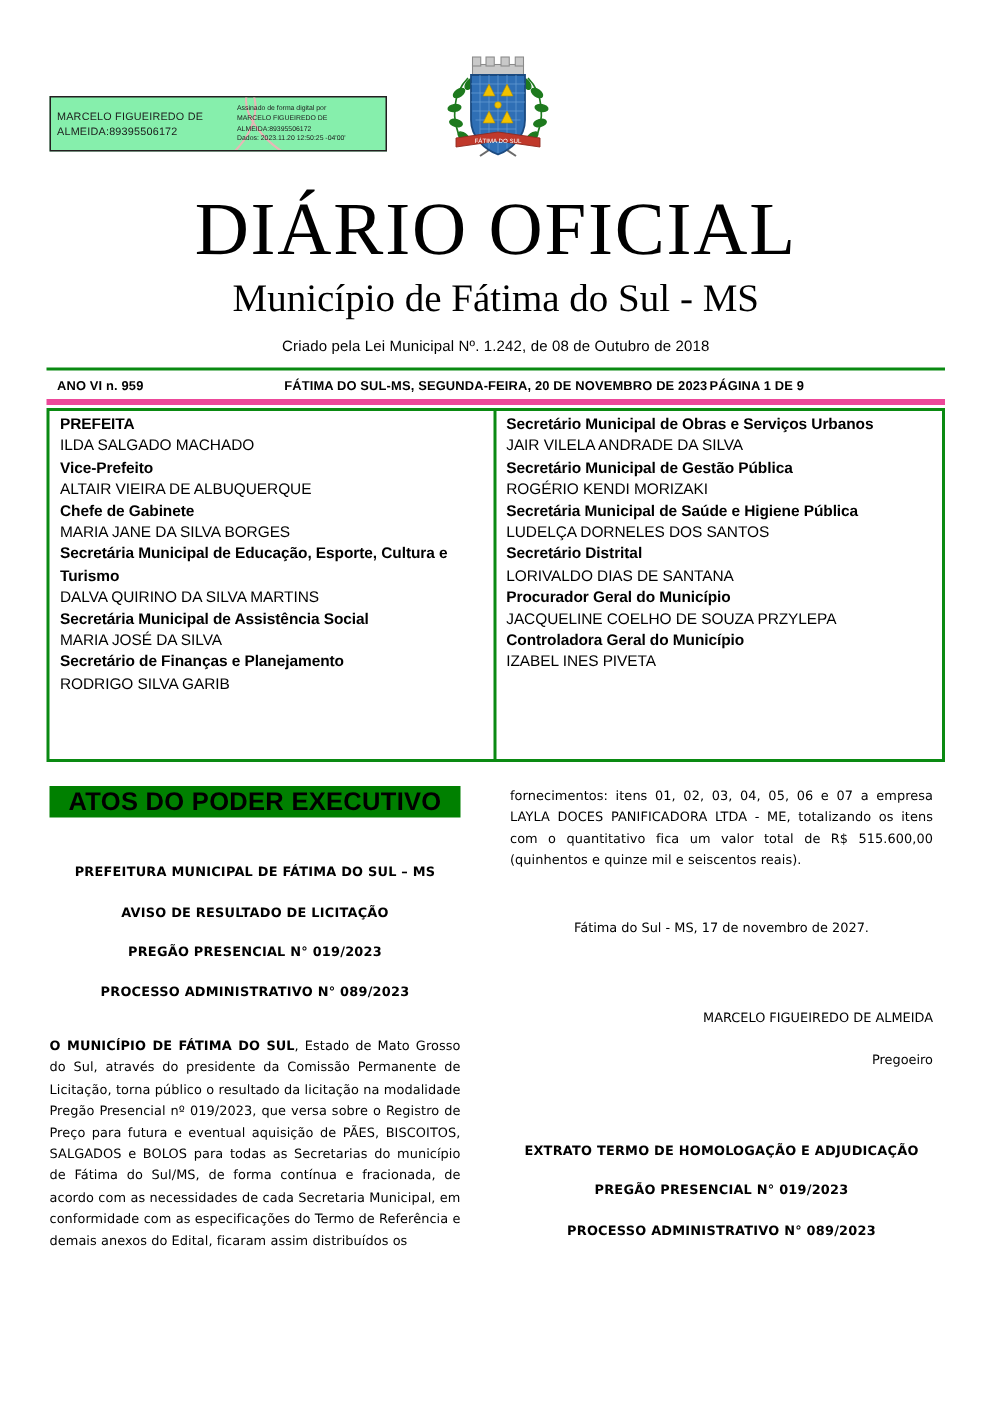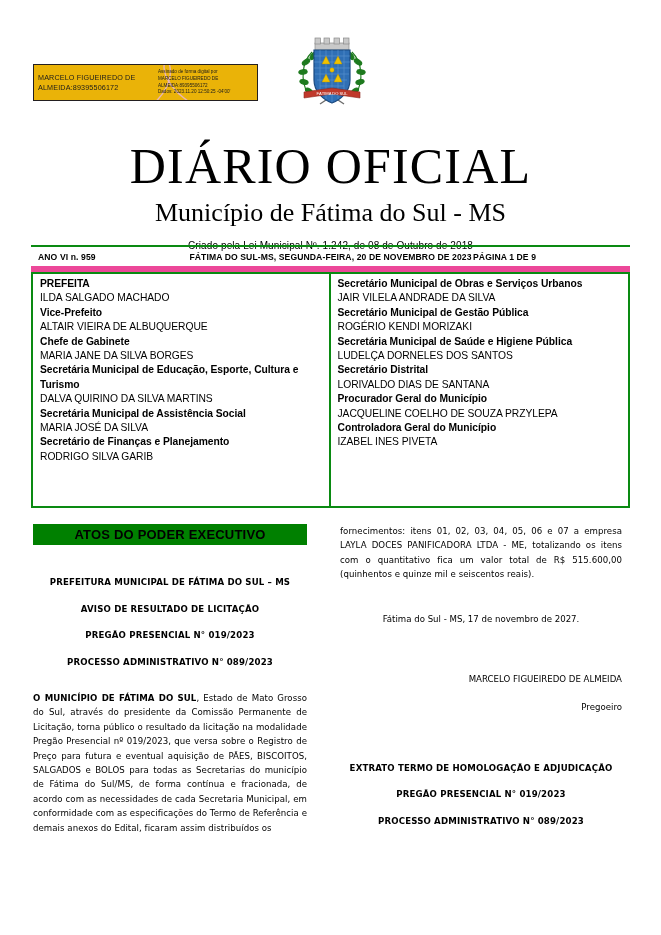--- a/index.html
+++ b/index.html
@@ -28,21 +28,21 @@
     position: absolute;
     left: 33px;
     top: 64px;
     width: 225px;
     height: 37px;
     border: 1px solid #231f20;
     box-sizing: border-box;
     display: flex;
     align-items: center;
     overflow: hidden;
-    background: #eab308;
+    background: #86efac;
   }
   .sig-flourish {
     position: absolute;
     left: 108px;
     top: -6px;
     width: 60px;
     height: 50px;
     pointer-events: none;
   }
   .sig-left {
@@ -71,21 +71,21 @@
     left: 296px;
     top: 32px;
     width: 72px;
     height: 86px;
   }
 
   
   .masthead {
     position: absolute;
     left: 0;
-    top: 140px;
+    top: 126px;
     width: 661px;
     text-align: center;
   }
   .masthead-title {
     font-family: "Liberation Serif", serif;
     font-size: 50px;
     line-height: 52px;
     letter-spacing: 1.2px;
     font-weight: 400;
   }
@@ -103,21 +103,21 @@
     letter-spacing: 0.1px;
   }
 
   
   .issuebar {
     position: absolute;
     left: 31px;
     top: 245px;
     width: 599px;
     border-top: 2px solid #0a8a12;
-    border-bottom: 6px solid #ec4899;
+    border-bottom: 4px solid #ec4899;
     height: 19px;
     display: flex;
     align-items: center;
     font-size: 8.6px;
     font-weight: bold;
     letter-spacing: 0.1px;
   }
   .issuebar .ib-left   { width: 150px; padding-left: 7px; text-align: left; }
   .issuebar .ib-center { flex: 1; text-align: center; }
   .issuebar .ib-right  { width: 150px; text-align: left; padding-right: 7px; }
@@ -162,21 +162,21 @@
   .col-right {
     position: absolute;
     left: 340px;
     top: 524px;
     width: 282px;
   }
 
   .banner {
     background: #008000;
     color: #000000;
-    font-size: 13px;
+    font-size: 17px;
     font-weight: bold;
     text-align: center;
     letter-spacing: 0.2px;
     padding: 4px 0 4px 0;
     line-height: 13px;
   }
   .banner + .banner { margin-top: 13px; }
 
   .head-block {
     text-align: center;

